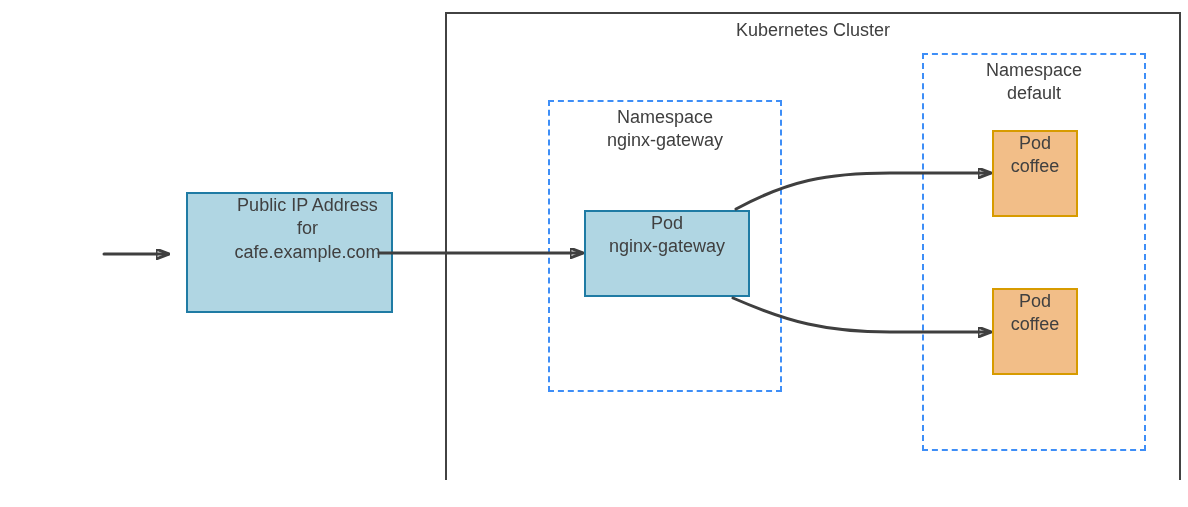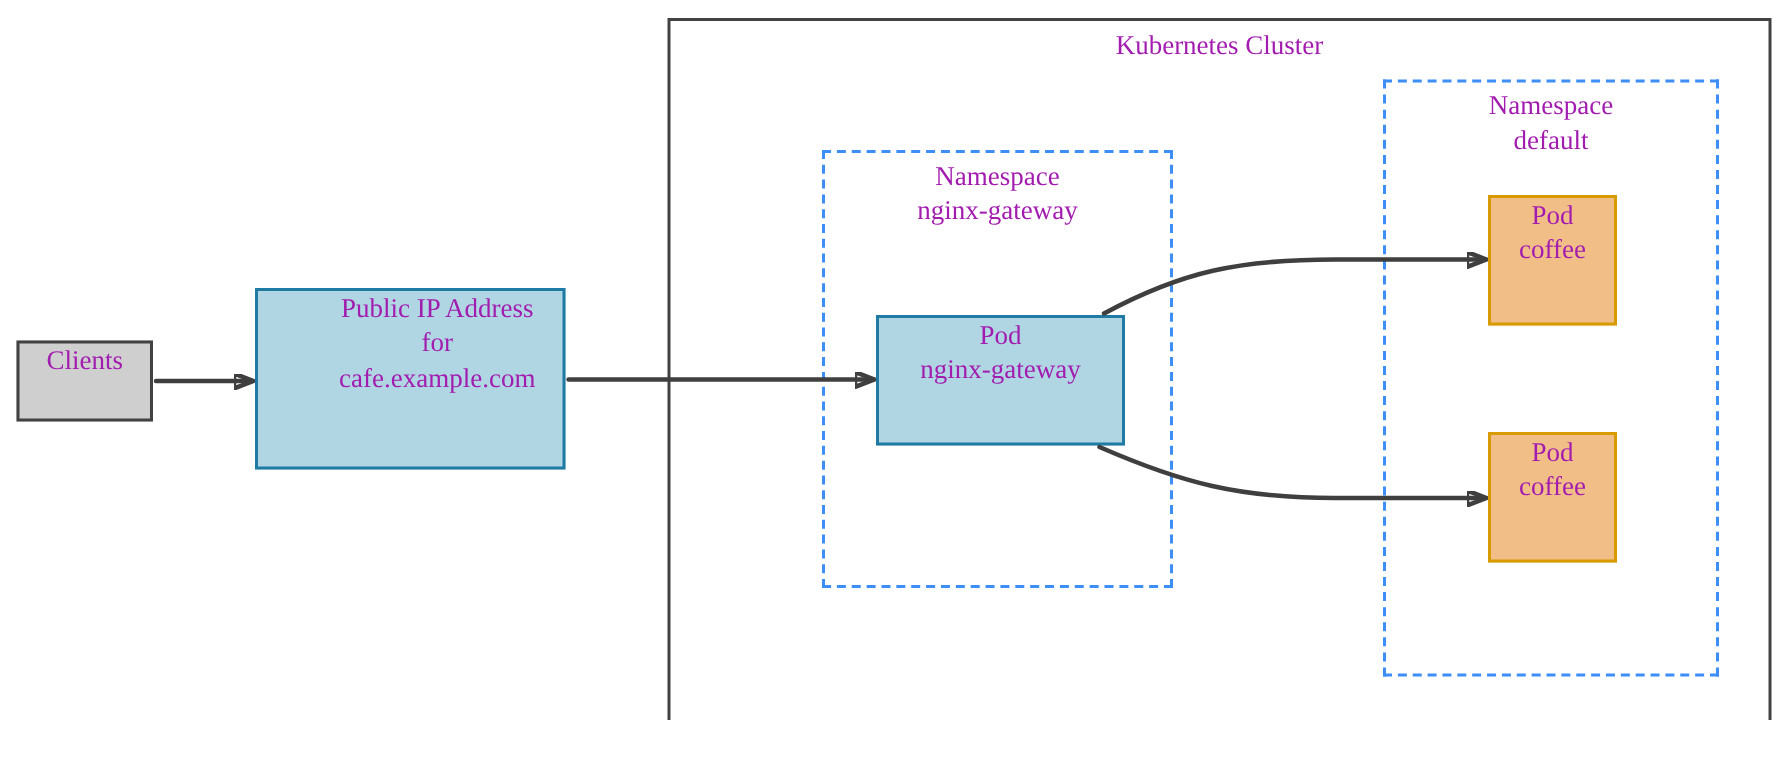--- a/index.html
+++ b/index.html
@@ -5,22 +5,22 @@
   html, body {
     margin: 0;
     padding: 0;
     background: #ffffff;
   }
   #canvas {
     position: relative;
     width: 1188px;
     height: 480px;
     background: #ffffff;
-    font-family: Liberation Serif, serif;
-    color: #a21caf;
+    font-family: Liberation Sans, sans-serif;
+    color: #404040;
     overflow: hidden;
   }
   .node, .group {
     position: absolute;
     box-sizing: border-box;
     display: flex;
     align-items: flex-start;
     justify-content: center;
     text-align: center;
     white-space: pre-line;
@@ -48,21 +48,21 @@
   #ns-nginx-gateway { left: 548px; top: 100px; width: 234px; height: 292px; }
   #ns-default      { left: 922px; top: 53px;  width: 224px; height: 398px; }
   
   #clients {
     left: 11px; top: 227px; width: 91px; height: 54px;
     background: #cfcfcf; border: 2px solid #424242;
   }
   .blue-node {
     background: #b0d6e3; border: 2px solid #1f7ba4;
   }
-  #public-ip  { left: 170px; top: 192px; width: 207px; height: 121px; padding-left: 36px; }
+  #public-ip  { left: 186px; top: 192px; width: 207px; height: 121px; padding-left: 36px; }
   #pod-nginx  { left: 584px; top: 210px; width: 166px; height: 87px; }
   .orange-node {
     background: #f2be88; border: 2px solid #d79b00;
   }
   #pod-coffee-top    { left: 992px; top: 130px; width: 86px; height: 87px; }
   #pod-coffee-bottom { left: 992px; top: 288px; width: 86px; height: 87px; }
   
   #arrows {
     position: absolute;
     left: 0; top: 0;
@@ -88,23 +88,20 @@
   <div id="ns-nginx-gateway" class="group namespace">
     <div class="group-label">Namespace
 nginx-gateway</div>
   </div>
 
   <div id="ns-default" class="group namespace">
     <div class="group-label">Namespace
 default</div>
   </div>
 
-  <div id="clients" class="node">
-    <span>Clients</span>
-  </div>
 
   <div id="public-ip" class="node blue-node">
     <span>Public IP Address
 for
 cafe.example.com</span>
   </div>
 
   <div id="pod-nginx" class="node blue-node">
     <span>Pod
 nginx-gateway</span>

